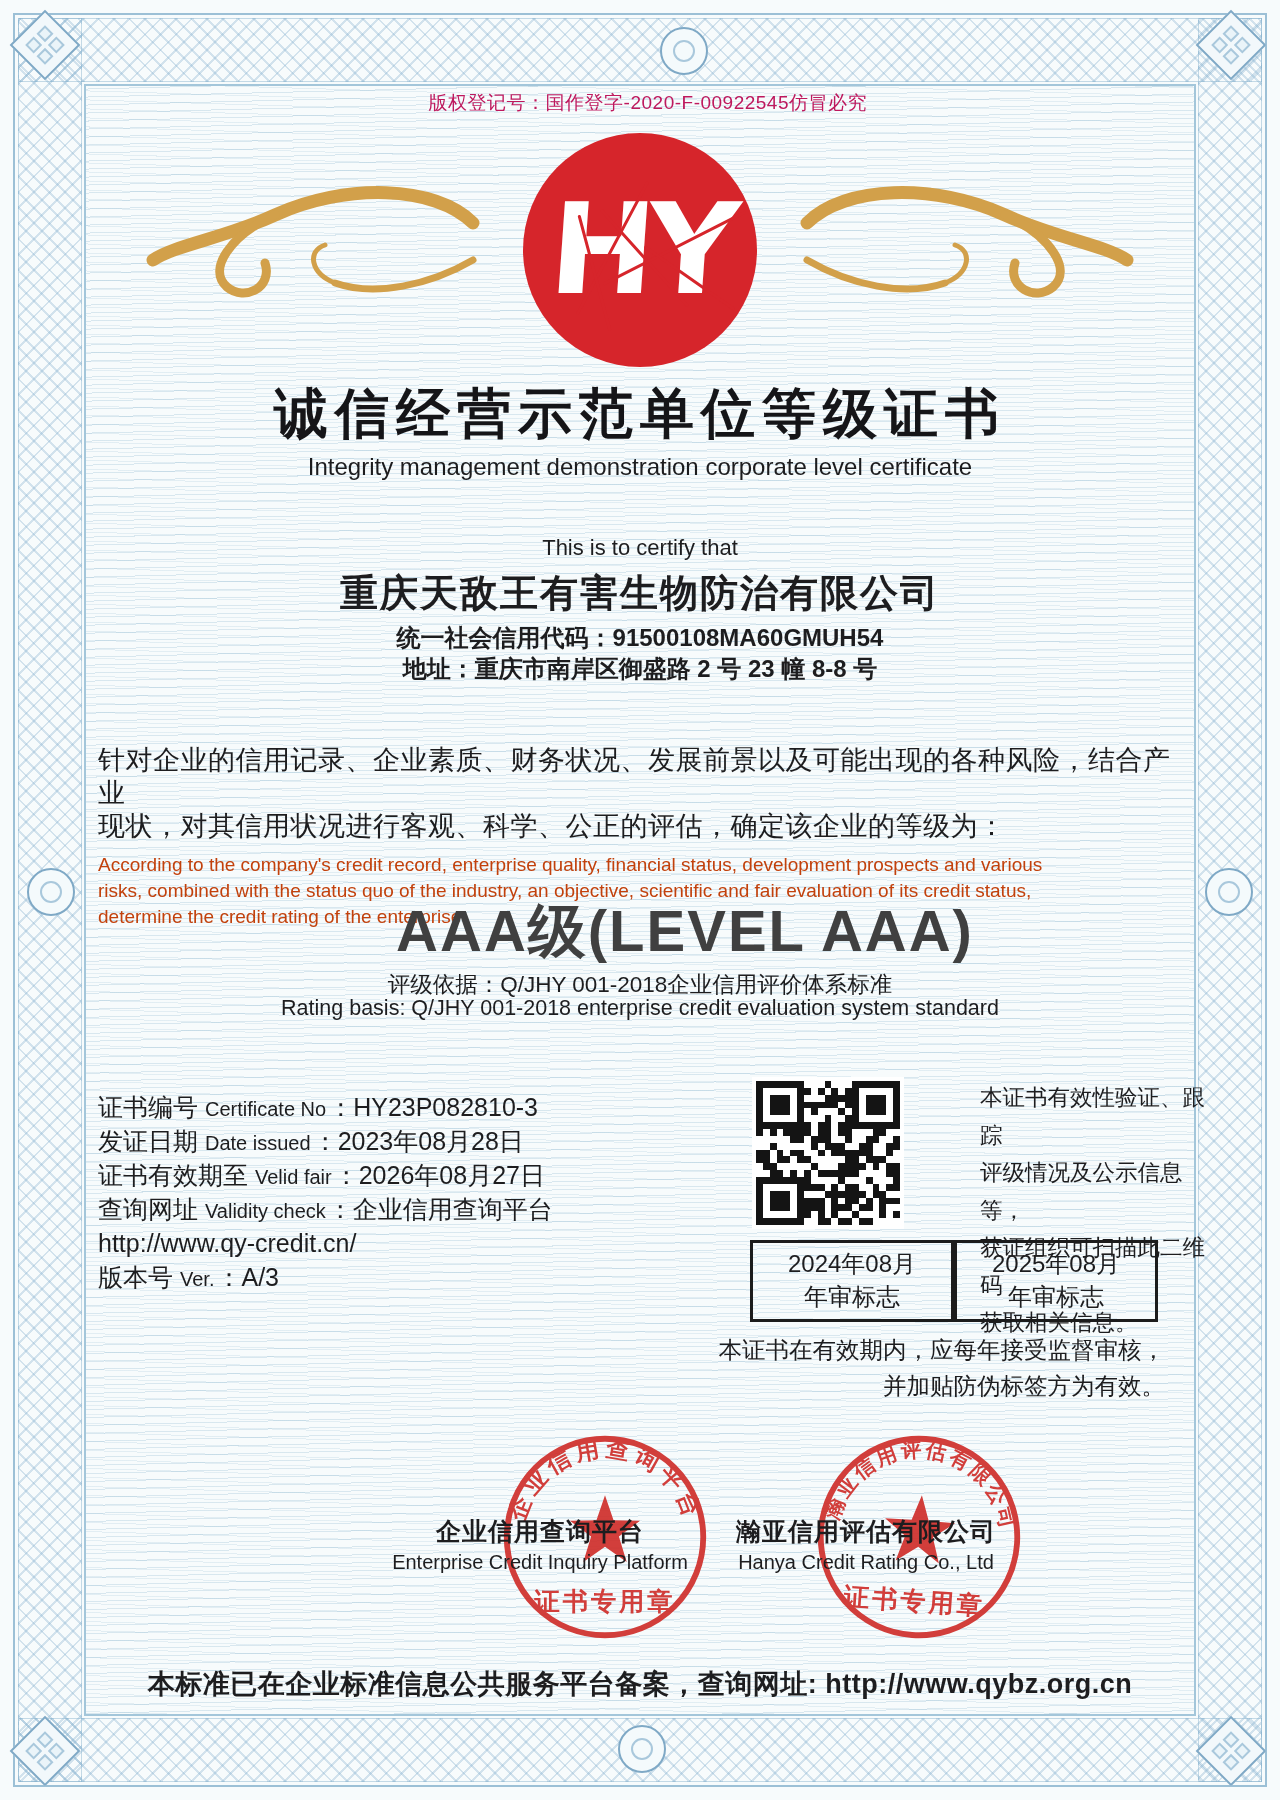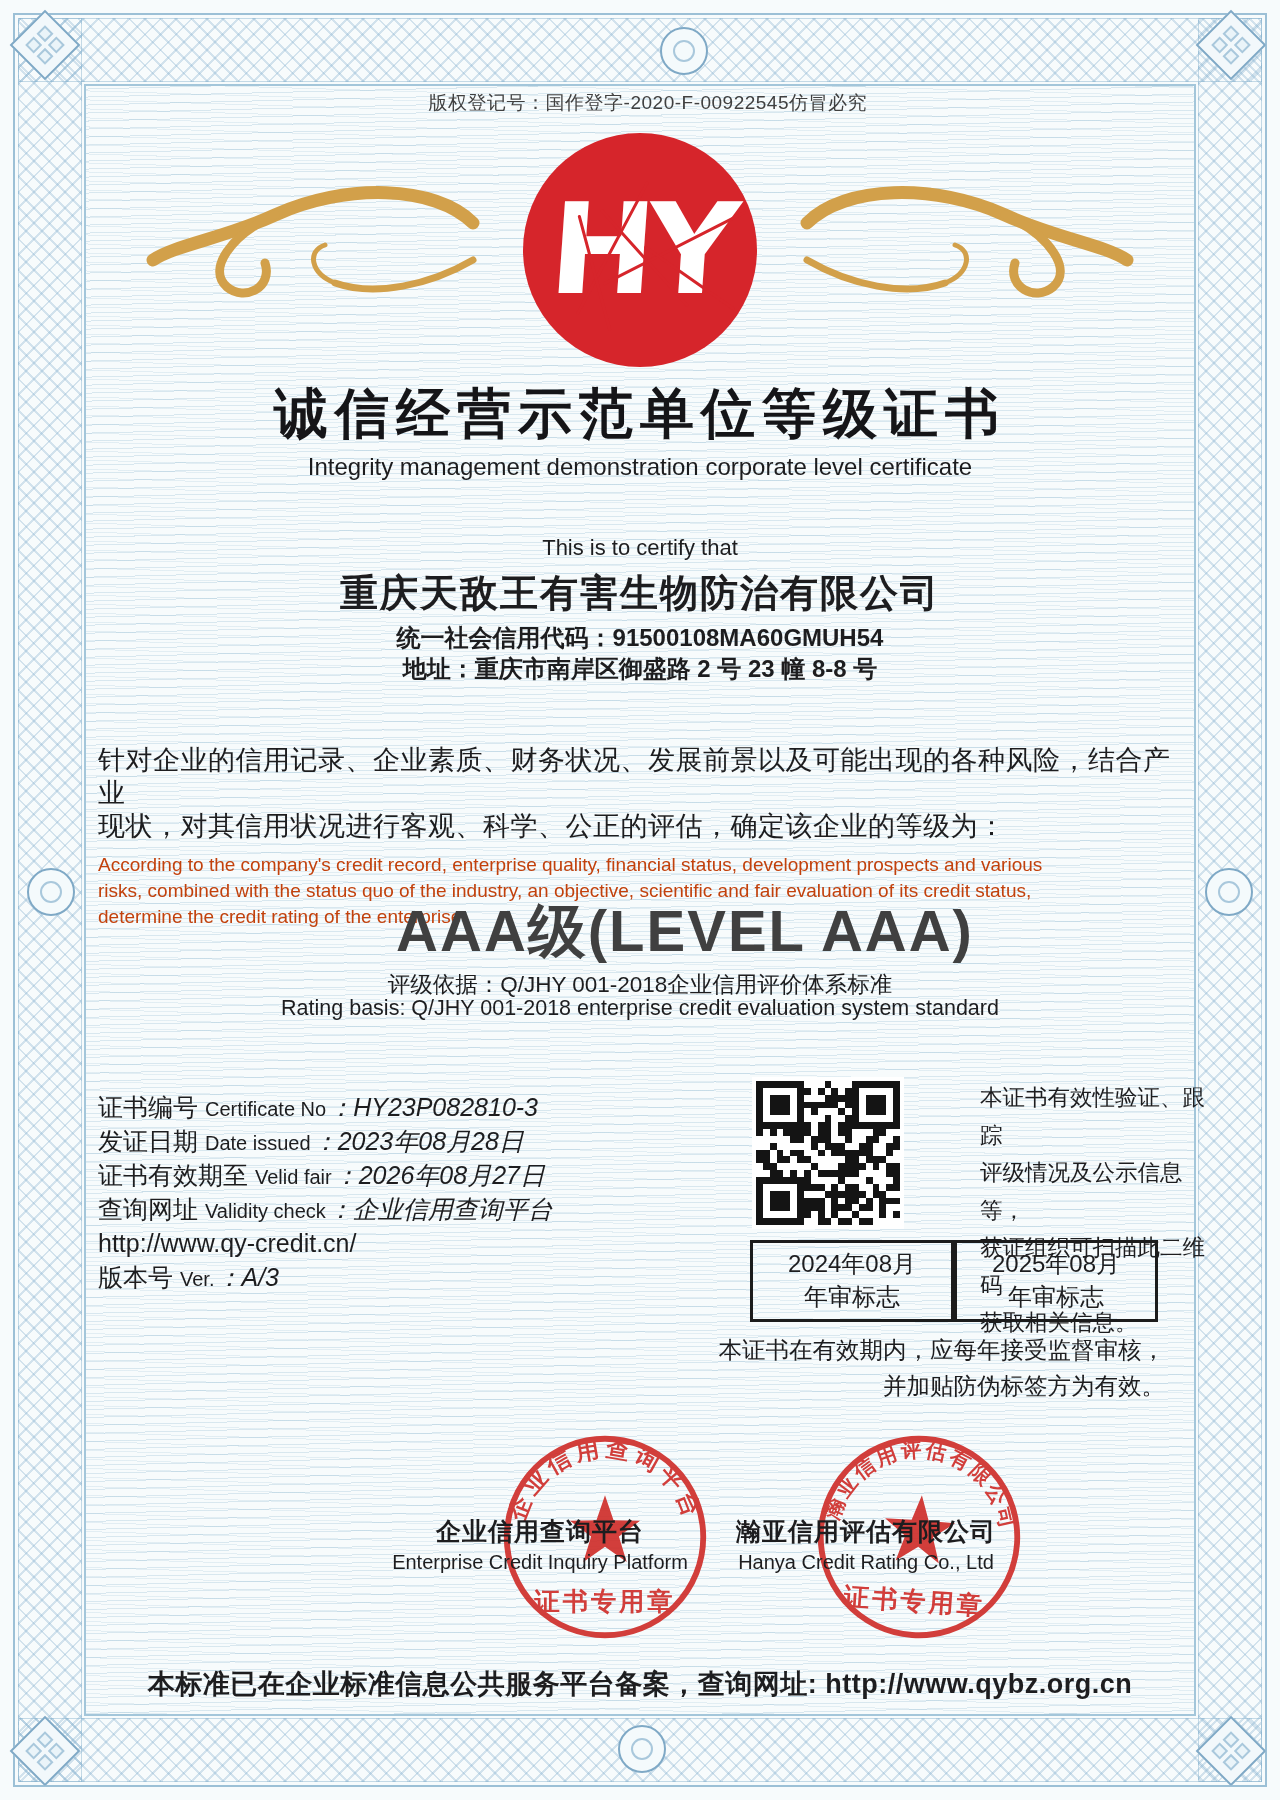--- a/index.html
+++ b/index.html
@@ -48,39 +48,39 @@
     font-family:"DejaVu Sans","Liberation Sans",sans-serif; transform:skewX(-4deg);}
   .logo .crack{position:absolute; background:#d6252b; width:3px; border-radius:2px;}
   .k1{height:150px; left:88px; top:40px; transform:rotate(28deg);}
   .k2{height:130px; left:120px; top:60px; transform:rotate(-42deg);}
   .k3{height:160px; left:150px; top:35px; transform:rotate(63deg);}
   .k4{height:120px; left:70px; top:80px; transform:rotate(-15deg);}
   .k5{height:110px; left:165px; top:90px; transform:rotate(-55deg);}
   
   .abs{position:absolute; z-index:3;}
   .center{left:0; width:100%; text-align:center;}
-  .copyright{top:90px; right:413px; font-size:19px; color:#404040; letter-spacing:0.5px;margin-left:44px;}
+  .copyright{top:90px; right:413px; font-size:19px; color:#be185d; letter-spacing:0.5px;margin-left:44px;}
   .title-cn{top:378px; font-size:54px; font-weight:bold; letter-spacing:7px; color:#151518;}
   .title-en{top:453px; font-size:24px; color:#1c1c1e;}
   .certify-cn{top:502px; font-size:27px;}
   .certify-en{top:535px; font-size:22px;}
   .company{top:568px; font-size:38px; font-weight:bold; letter-spacing:2px;}
   .credit-code{top:622px; font-size:24px; font-weight:bold;}
   .address{top:653px; font-size:24px; font-weight:bold;}
   .para{left:98px; top:744px; width:1088px;}
   .para .cn{font-size:27px; line-height:33px; letter-spacing:0.5px;}
   .para .en{font-size:19px; line-height:26px; margin-top:9px; color:#c2410c;}
   .level{top:893px; font-size:58px; font-weight:bold; color:#404040; letter-spacing:2px;padding-left:45px;}
   .basis-cn{top:969px; font-size:22.5px;}
   .basis-en{top:996px; font-size:21.5px;}
   .details{left:98px; top:1092px;}
   .dline{line-height:31px; white-space:nowrap;}
   .dcn{font-size:25px; margin-right:7px;}
   .den{font-size:20px; margin-right:2px;}
-  .dval{font-size:25px;font-style:italic;}
+  .dval{font-size:25px;}
   
   .qr{left:752px; top:1077px; width:152px; height:152px; background:#ffffff; padding:4px; box-sizing:border-box;
     display:grid; grid-template-columns:repeat(21,1fr); grid-template-rows:repeat(21,1fr);}
   .qr .qm{background:#141414;}
   .qr-note{left:980px; top:1079px; width:244px; font-size:22.5px; line-height:37.5px;}
   .audit{left:750px; top:1240px; display:flex; }
   .audit .box{width:198px; height:72px; border:3px solid #1c1c1c; text-align:center;
     font-size:24px; line-height:33px; padding-top:4px; box-sizing:content-box;}
   .validity{right:115px; top:1332px; text-align:right; font-size:23.5px; line-height:36px;}
   

